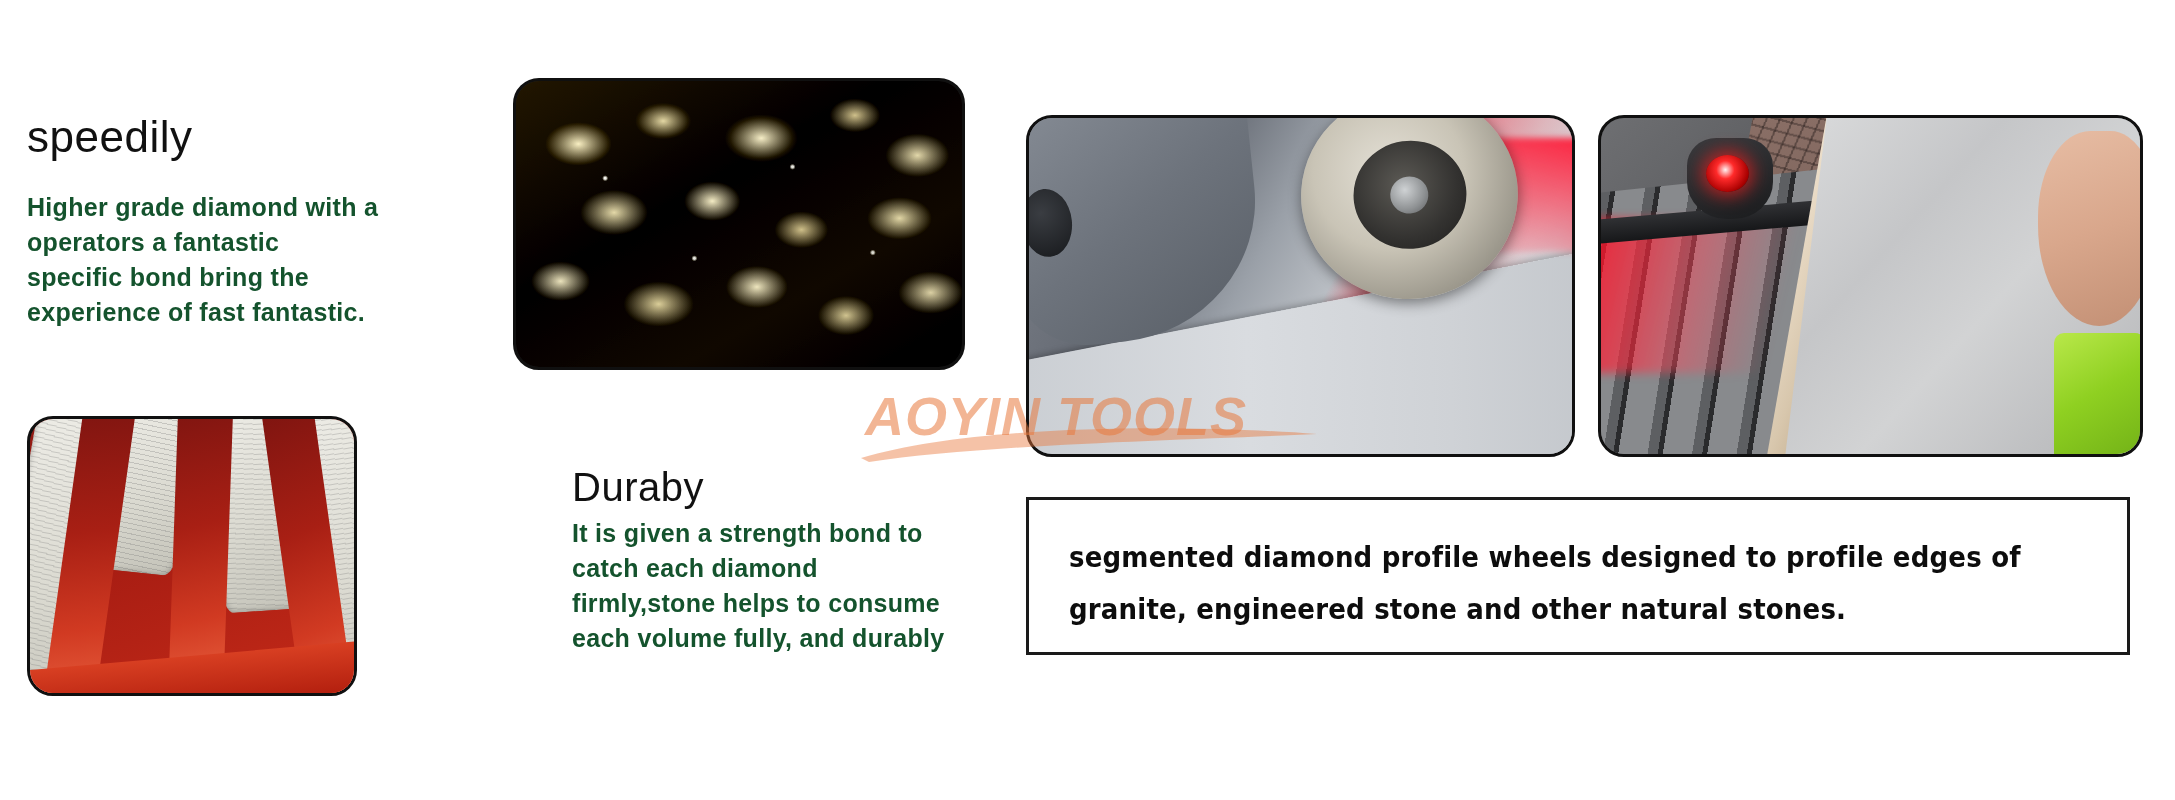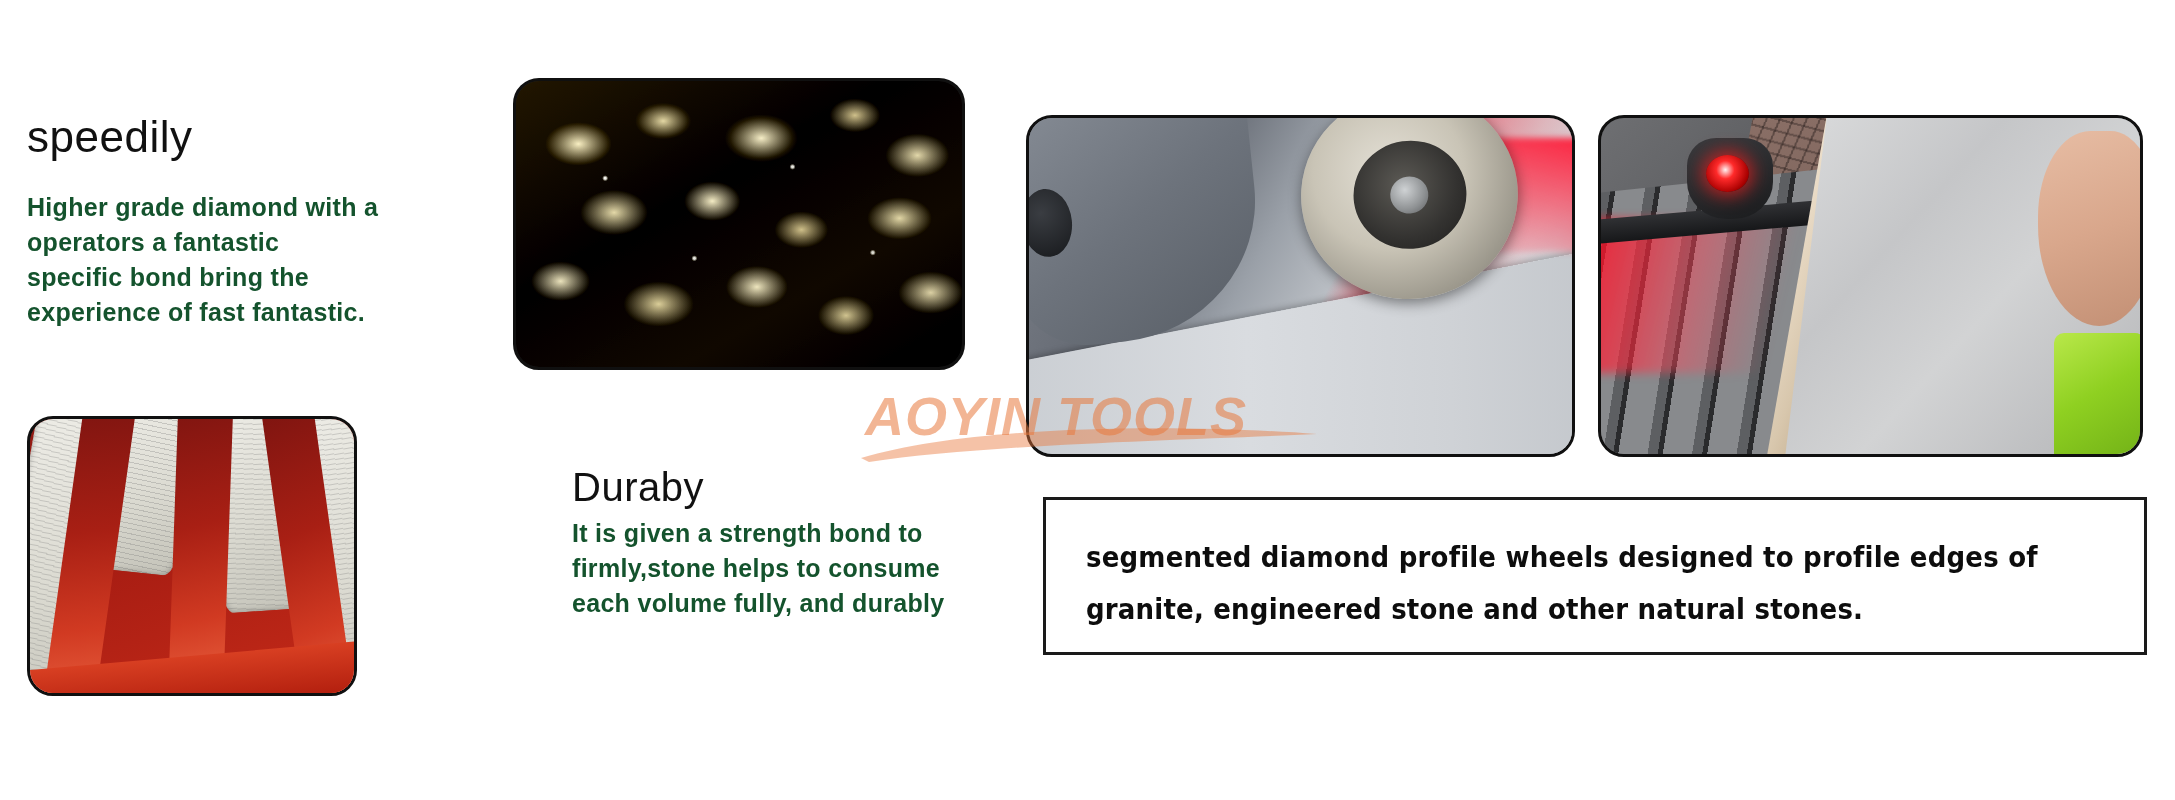--- a/index.html
+++ b/index.html
@@ -227,21 +227,20 @@
     pointer-events:none;
   }
 
   
   #caption-box {
     position:absolute; left:1026px; top:497px;
     width:1104px; height:158px;
     border:3px solid #1a1a1a;
     background:#fff;
     padding:32px 40px 0 40px;
-    margin-left:17px;
   }
   #caption-box .cap-line {
     font-family:"DejaVu Sans", sans-serif;
     font-weight:700;
     font-size:28px;
     line-height:52px;
     color:#0d0d0d;
     letter-spacing:0.2px;
     transform:scaleX(0.93);
     transform-origin:left center;
@@ -311,20 +310,21 @@
       <div class="rib rib-2"></div>
       <div class="rib rib-3"></div>
       <div class="base"></div>
     </div>
   </div>
 
   <div class="feature-heading" id="duraby-heading">Duraby</div>
 
   <div class="feature-body" id="duraby-body">
     <div>It is given a strength bond to</div>
+    <div>catch each diamond</div>
     <div>firmly,stone helps to consume</div>
     <div>each volume fully, and durably</div>
   </div>
 
   <div id="caption-box">
     <div class="cap-line">segmented diamond profile wheels designed to profile edges of</div>
     <div class="cap-line">granite, engineered stone and other natural stones.</div>
   </div>
 
 </div>

